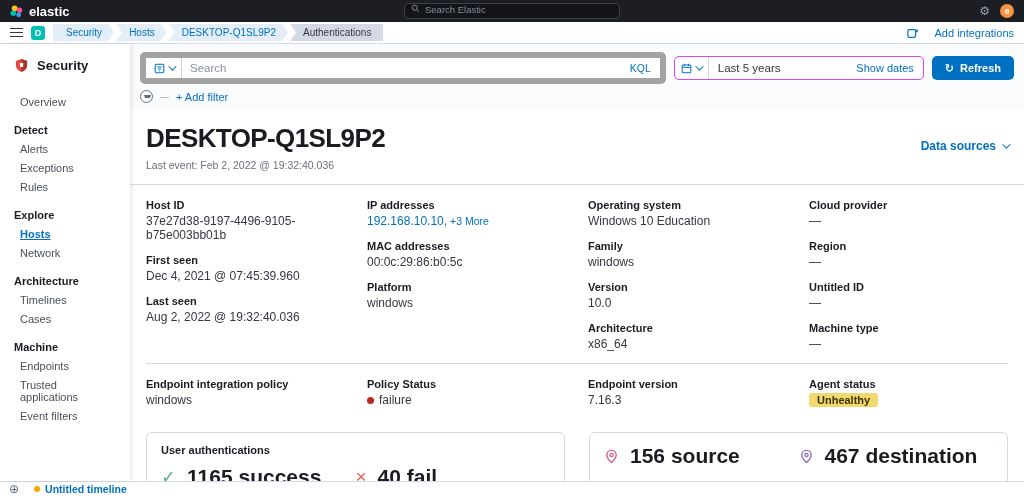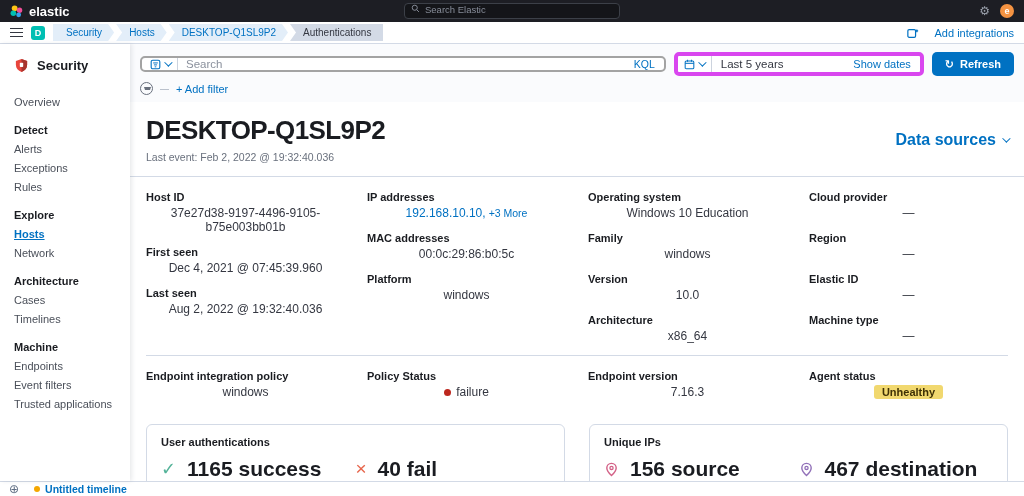--- a/index.html
+++ b/index.html
@@ -37,35 +37,35 @@
     clip-path:polygon(0 0,100% 0,100% 100%,0 100%,6px 50%); }
   .add-int { margin-left:auto; display:flex; align-items:center; gap:16px; color:#0071c2;
     font-size:11px; cursor:pointer; }
 
   
   .content-row { display:flex; height:437px; background:#fafbfd; }
   .sidebar { width:130px; flex:none; background:#fff; box-shadow:2px 0 4px rgba(105,112,125,.15);
     padding-top:14px; z-index:2; }
   .sb-head { display:flex; align-items:center; gap:8px; padding:0 14px; margin-bottom:20px;
     font-size:13px; font-weight:700; color:#1a1c21; }
-  .nav-item { padding:3px 14px 4px; font-size:11px; color:#4a4f59; cursor:pointer; }
+  .nav-item { padding:3px 20px 4px; font-size:11px; color:#4a4f59; cursor:pointer; }
   .nav-sect { padding:12px 14px 4px; font-size:11px; font-weight:700; color:#1a1c21; }
   .nav-item.active { color:#0071c2; font-weight:700; text-decoration:underline; }
 
   .main { flex:1; min-width:0; display:flex; flex-direction:column; }
   .query-row { display:flex; align-items:center; gap:8px; padding:8px 10px 3px; }
-  .search-box { flex:1; height:16px; background:#fff; border:2px solid #a3a3a3; border-radius:5px;
+  .search-box { flex:1; height:32px; background:#fff; border:6px solid #a3a3a3; border-radius:5px;
     display:flex; align-items:center; overflow:hidden; }
   .filter-btn { width:36px; height:100%; border-right:1px solid #ccd3de; display:flex;
     align-items:center; justify-content:center; gap:3px; color:#0071c2; cursor:pointer; flex:none; }
   .search-box input { flex:1; border:none; outline:none; font-size:11.5px; font-family:inherit;
     padding:0 8px; color:#343741; }
   .search-box input::placeholder { color:#8b919d; }
   .kql { font-size:10.5px; color:#0071c2; padding:0 9px; cursor:pointer; }
-  .date-box { width:250px; height:24px; flex:none; background:#fff; border:4px solid #d946ef;
+  .date-box { width:250px; height:24px; flex:none; background:#fff; border:1px solid #d946ef;
     border-radius:5px; display:flex; align-items:center; }
   .cal-btn { width:34px; height:100%; border-right:1px solid #ccd3de; display:flex;
     align-items:center; justify-content:center; gap:3px; cursor:pointer; color:#5e masked6673; }
   .date-text { flex:1; font-size:11.5px; color:#343741; padding:0 9px; cursor:pointer; }
   .show-dates { font-size:11px; color:#0071c2; padding:0 9px; cursor:pointer; white-space:nowrap; }
   .refresh-btn { height:24px; background:#0071c2; border:none; border-radius:5px; color:#fff;
     font-size:11px; font-weight:700; font-family:inherit; display:flex; align-items:center;
     gap:6px; padding:0 13px; cursor:pointer; flex:none; }
 
   .filter-row { display:flex; align-items:center; gap:7px; padding:3px 10px 7px; }
@@ -74,31 +74,31 @@
   .fs-icon::after { content:""; position:absolute; left:3px; top:3.5px; width:5px; height:0;
     border-top:3.5px solid #69707d; border-left:1.5px solid transparent; border-right:1.5px solid transparent; }
   .fs-dash { color:#98a2b3; font-size:9px; }
   .add-filter { font-size:11px; color:#0071c2; cursor:pointer; }
 
   
   .host-panel { flex:1; background:#fff; padding:13px 16px 0; overflow:hidden; }
   .host-head { display:flex; justify-content:space-between; align-items:flex-start; }
   .host-title { font-size:26px; font-weight:800; color:#1a1c21; letter-spacing:-0.6px; }
   .last-event { font-size:10.5px; color:#69707d; margin-top:5px; }
-  .data-sources { display:flex; align-items:center; gap:6px; color:#0071c2; font-size:16px;
+  .data-sources { display:flex; align-items:center; gap:6px; color:#0071c2; font-size:12px;
     font-weight:600; margin-top:16px; cursor:pointer; }
   .chev { width:6px; height:6px; border-right:1.6px solid currentColor;
     border-bottom:1.6px solid currentColor; transform:rotate(45deg) translateY(-2px); display:inline-block; }
   .divider { border:none; border-top:1px solid #d3dae6; margin:13px -16px 14px; }
   .divider.inner { margin:0 0 14px; }
 
   .grid4 { display:grid; grid-template-columns:repeat(4,1fr); column-gap:22px; }
   .desc { margin-bottom:12px; }
   .desc dt { font-size:11px; font-weight:700; color:#1a1c21; margin-bottom:3px; }
-  .desc dd { font-size:12px; color:#343741;text-align:center; }
+  .desc dd { font-size:12px; color:#343741; }
   .blue { color:#0071c2; cursor:pointer; }
   .more { font-size:10.5px; margin-left:3px; }
   .dot-fail { display:inline-block; width:7px; height:7px; border-radius:50%;
     background:#bd271e; margin-right:5px; }
   .badge-warn { display:inline-block; background:#f1d86f; color:#3f3105; font-size:11px;
     font-weight:600; padding:1px 8px; border-radius:3px; }
 
   
   .cards-row { display:flex; gap:24px; margin-top:13px; }
   .card { flex:1; min-width:0; border:1px solid #d3dae6; border-radius:6px;
@@ -181,26 +181,26 @@
     </div>
     <div class="nav-item">Overview</div>
     <div class="nav-sect">Detect</div>
     <div class="nav-item">Alerts</div>
     <div class="nav-item">Exceptions</div>
     <div class="nav-item">Rules</div>
     <div class="nav-sect">Explore</div>
     <div class="nav-item active">Hosts</div>
     <div class="nav-item">Network</div>
     <div class="nav-sect">Architecture</div>
+    <div class="nav-item">Timelines</div>
     <div class="nav-item">Cases</div>
-    <div class="nav-item">Timelines</div>
     <div class="nav-sect">Machine</div>
     <div class="nav-item">Endpoints</div>
+    <div class="nav-item">Trusted applications</div>
     <div class="nav-item">Event filters</div>
-    <div class="nav-item">Trusted applications</div>
   </aside>
 
   <main class="main">
 
     <div class="query-row">
       <div class="search-box">
         <span class="filter-btn">
           <svg width="11" height="11" viewBox="0 0 14 14">
             <rect x="1.5" y="1.5" width="11" height="11" rx="2" fill="none" stroke="#0071c2" stroke-width="1.4"></rect>
             <line x1="4" y1="5" x2="10" y2="5" stroke="#0071c2" stroke-width="1.2"></line>
@@ -301,21 +301,21 @@
         <div>
           <dl class="desc">
               <dt>Cloud provider</dt>
             <dd>—</dd>
             </dl>
           <dl class="desc">
               <dt>Region</dt>
             <dd>—</dd>
             </dl>
           <dl class="desc">
-              <dt>Elastic ID</dt>
+              <dt>Untitled ID</dt>
             <dd>—</dd>
             </dl>
           <dl class="desc">
               <dt>Machine type</dt>
             <dd>—</dd>
             </dl>
         </div>
       </div>
 
       <hr class="divider inner">
@@ -352,21 +352,20 @@
             <div class="stat">
               <span class="ic-x">×</span>
               <span><span>40</span>
                 <span>fail</span></span>
             </div>
           </div>
 
         </section>
 
         <section class="card">
-          <div class="card-title">Unique IPs</div>
           <div class="stats-row">
             <div class="stat">
               <svg width="15" height="15" viewBox="0 0 16 16">
                 <path d="M8 1.5c-2.9 0-5 2.1-5 4.9 0 3.4 5 8.1 5 8.1s5-4.7 5-8.1c0-2.8-2.1-4.9-5-4.9z" fill="none" stroke="#d36086" stroke-width="1.5"></path>
                 <circle cx="8" cy="6.3" r="1.7" fill="none" stroke="#d36086" stroke-width="1.4"></circle>
               </svg>
               <span><span>156</span>
                 <span>source</span></span>
             </div>
             <div class="stat">

